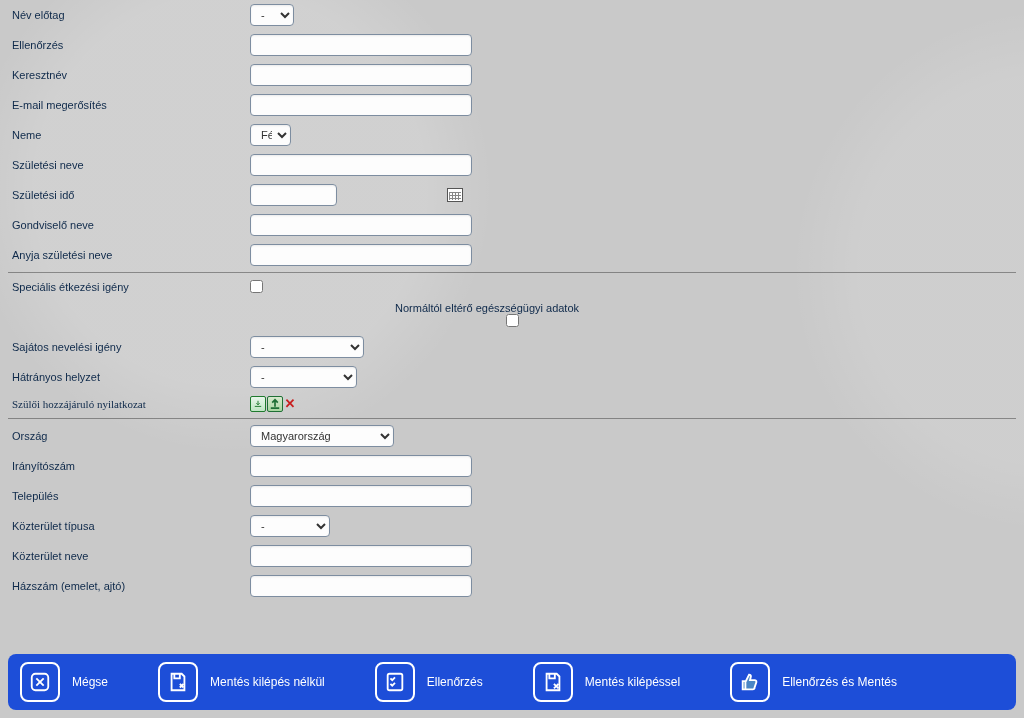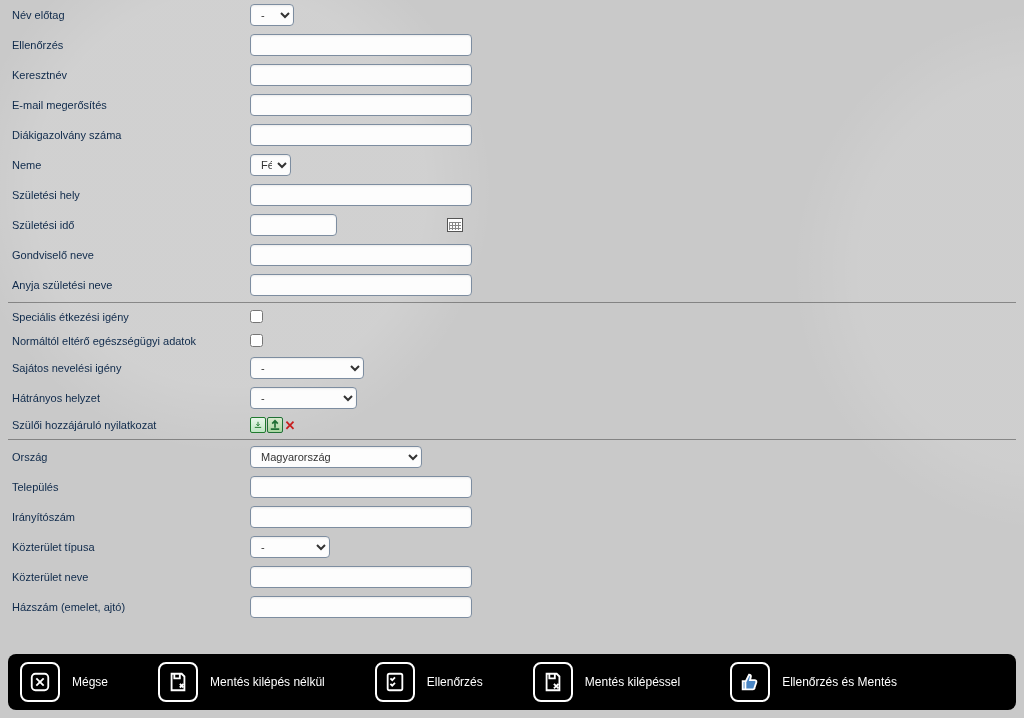--- a/index.html
+++ b/index.html
@@ -78,21 +78,21 @@
   select.sel {
     padding: 0 2px 0 6px;
   }
   .w222 { width: 222px; }
   .w87  { width: 87px; }
   .w44  { width: 44px; }
   .w41  { width: 41px; }
   .w114 { width: 114px; }
   .w107 { width: 107px; }
   .w80  { width: 80px; }
-  .w172 { width: 172px; }
+  .w172 { width: 144px; }
 
   .hr {
     border: 0;
     border-top: 1px solid rgba(0,0,0,0.35);
     margin: 2px 0;
   }
 
   .cal-icon {
     display: inline-flex;
     width: 14px;
@@ -141,21 +141,21 @@
     cursor: pointer;
   }
 
   
   .footer-bar {
     position: absolute;
     left: 8px;
     right: 8px;
     bottom: 8px;
     height: 56px;
-    background: #000000;
+    background: #1d4ed8;
     border-radius: 8px;
     display: flex;
     padding: 0 12px;
     box-sizing: border-box;
     color: #fff;
     font-size: 12px;
   }
   .footer-btn {
     display: inline-flex;
     align-items: center;
@@ -204,36 +204,32 @@
     <div class="control"><input class="txt w222" value="" style=""></div>
   </div>
 
 
   <div class="row">
     <div class="label">E-mail megerősítés</div>
     <div class="control"><input class="txt w222" value="" style=""></div>
   </div>
 
 
-  <div class="row">
-    <div class="label">Diákigazolvány száma</div>
-    <div class="control"><input class="txt w222" value="" style=""></div>
-  </div>
 
   <div class="row">
     <div class="label">Neme</div>
     <div class="control">
       <select class="sel w41">
         <option>Férfi</option>
       </select>
     </div>
   </div>
 
   <div class="row">
-    <div class="label">Születési hely</div>
+    <div class="label">Születési neve</div>
     <div class="control"><input class="txt w222" value="" style=""></div>
   </div>
 
   <div class="row">
     <div class="label">Születési idő</div>
     <div class="control" style="display:flex;align-items:center;">
       <input class="txt w87" value="" style="">
       <span class="cal-icon"></span>
     </div>
   </div>
@@ -248,21 +244,21 @@
     <div class="control"><input class="txt w222" value="" style=""></div>
   </div>
 
   <hr class="hr">
 
   <div class="row" style="min-height:18px;">
     <div class="label">Speciális étkezési igény</div>
     <div class="control"><input type="checkbox" style=""></div>
   </div>
 
-  <div class="row" style="min-height:18px;">
+  <div class="row" style="min-height:18px;flex-direction:column;">
     <div class="label">Normáltól eltérő egészségügyi adatok</div>
     <div class="control"><input type="checkbox" style=""></div>
   </div>
 
   <div class="row">
     <div class="label">Sajátos nevelési igény</div>
     <div class="control">
       <select class="sel w114">
         <option>-</option>
       </select>
@@ -271,21 +267,21 @@
 
   <div class="row">
     <div class="label">Hátrányos helyzet</div>
     <div class="control">
       <select class="sel w107">
         <option>-</option>
       </select>
     </div>
   </div>
 
-  <div class="row" style="min-height:18px;">
+  <div class="row" style="min-height:18px;font-family:Liberation Serif, serif;">
     <div class="label">Szülői hozzájáruló nyilatkozat</div>
     <div class="control">
       <span class="attach-icons">
         <span class="att-dl">
           <svg viewBox="0 0 10 10">
               <path d="M5 1v5M3 4l2 2 2-2M1 8h8" stroke="#1f7a2e" stroke-width="1.2" fill="none"></path>
             </svg>
         </span>
         <span class="att-up">
           <svg viewBox="0 0 10 10">
@@ -302,26 +298,26 @@
   <div class="row">
     <div class="label">Ország</div>
     <div class="control">
       <select class="sel w172">
         <option>Magyarország</option>
       </select>
     </div>
   </div>
 
   <div class="row">
+    <div class="label">Irányítószám</div>
+    <div class="control"><input class="txt w222" value="" style=""></div>
+  </div>
+
+  <div class="row">
     <div class="label">Település</div>
-    <div class="control"><input class="txt w222" value="" style=""></div>
-  </div>
-
-  <div class="row">
-    <div class="label">Irányítószám</div>
     <div class="control"><input class="txt w222" value="" style=""></div>
   </div>
 
   <div class="row">
     <div class="label">Közterület típusa</div>
     <div class="control">
       <select class="sel w80">
         <option>-</option>
       </select>
     </div>

